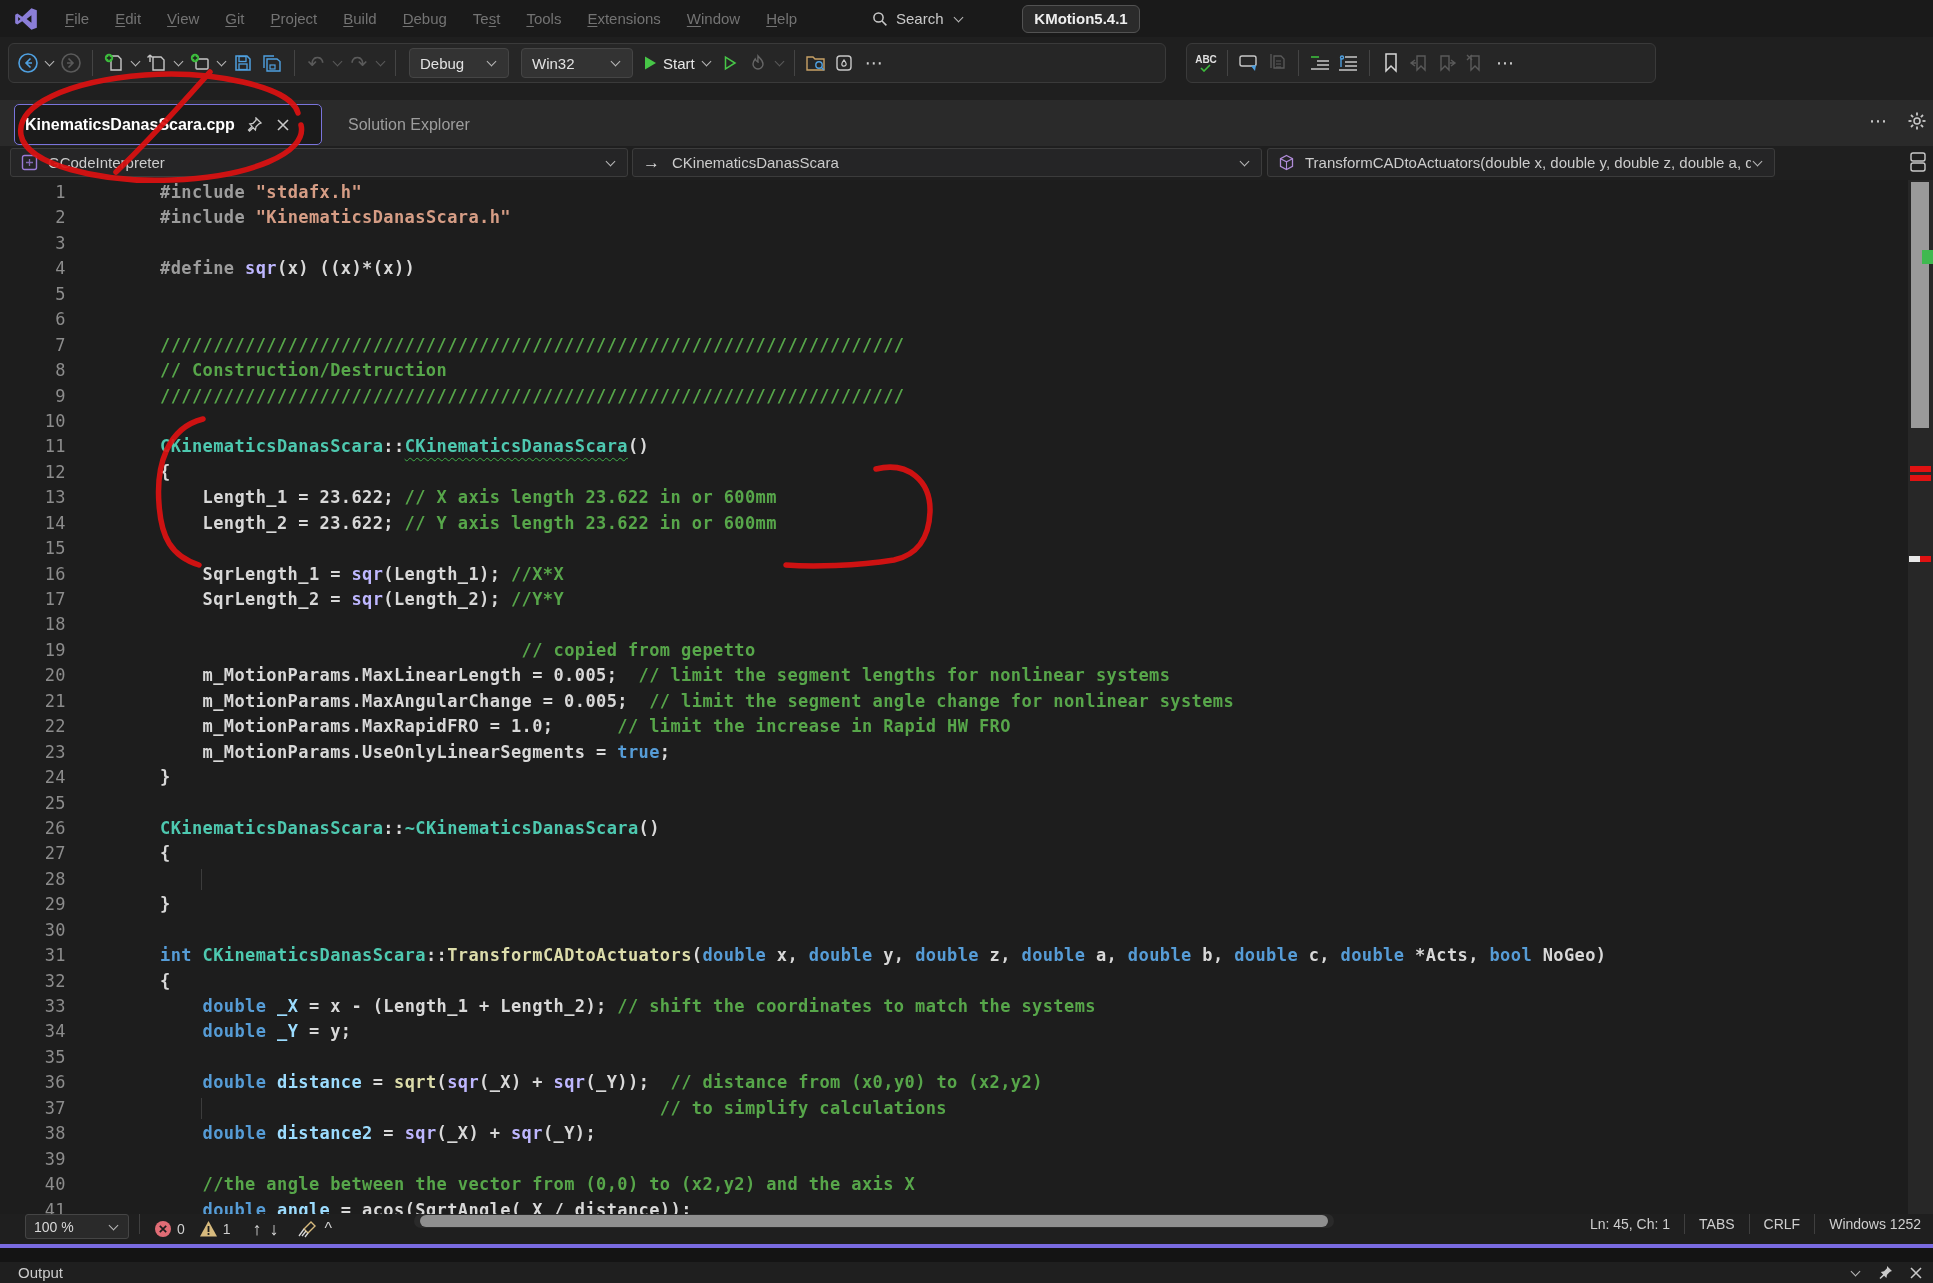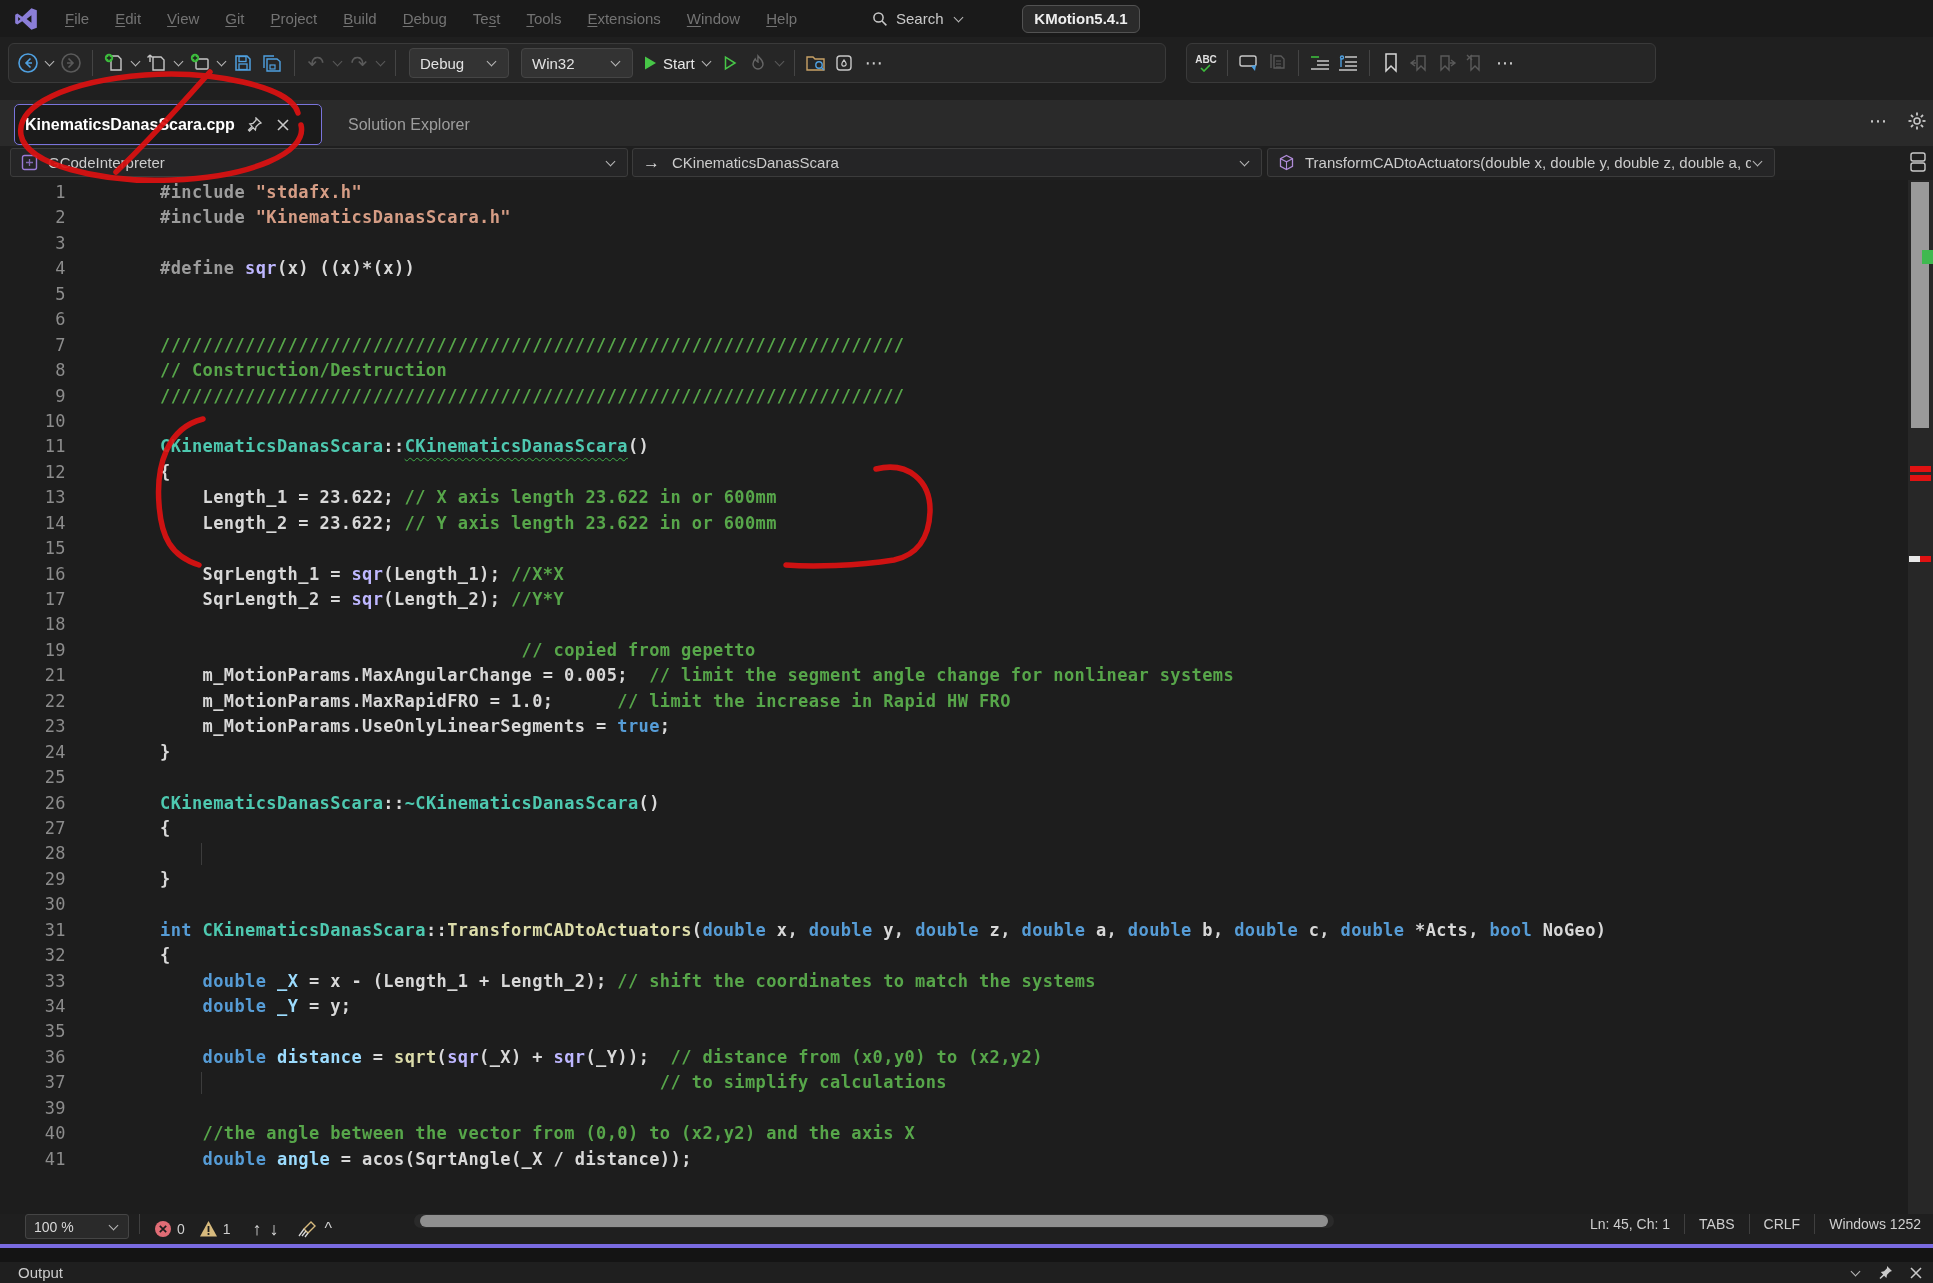--- a/index.html
+++ b/index.html
@@ -371,37 +371,39 @@
       <div class="cl"><span class="ln">10</span><span class="lc"></span></div>
       <div class="cl"><span class="ln">11</span><span class="lc"><span class="tok ty">CKinematicsDanasScara</span><span class="tok t">::</span><span class="tok ty sq">CKinematicsDanasScara</span><span class="tok t">()</span></span></div>
       <div class="cl"><span class="ln">12</span><span class="lc"><span class="tok t">{</span></span></div>
       <div class="cl"><span class="ln">13</span><span class="lc"><span class="tok t">    Length_1 = 23.622; </span><span class="tok c">// X axis length 23.622 in or 600mm</span></span></div>
       <div class="cl"><span class="ln">14</span><span class="lc"><span class="tok t">    Length_2 = 23.622; </span><span class="tok c">// Y axis length 23.622 in or 600mm</span></span></div>
       <div class="cl"><span class="ln">15</span><span class="lc"></span></div>
       <div class="cl"><span class="ln">16</span><span class="lc"><span class="tok t">    SqrLength_1 = </span><span class="tok m">sqr</span><span class="tok t">(Length_1); </span><span class="tok c">//X*X</span></span></div>
       <div class="cl"><span class="ln">17</span><span class="lc"><span class="tok t">    SqrLength_2 = </span><span class="tok m">sqr</span><span class="tok t">(Length_2); </span><span class="tok c">//Y*Y</span></span></div>
       <div class="cl"><span class="ln">18</span><span class="lc"></span></div>
       <div class="cl"><span class="ln">19</span><span class="lc"><span class="tok t">                                  </span><span class="tok c">// copied from gepetto</span></span></div>
+      <div class="cl"><span class="ln">20</span><span class="lc"><span class="tok t">    m_MotionParams.MaxLinearLength = 0.005;  </span><span class="tok c">// limit the segment lengths for nonlinear systems</span></span></div>
       <div class="cl"><span class="ln">21</span><span class="lc"><span class="tok t">    m_MotionParams.MaxAngularChange = 0.005;  </span><span class="tok c">// limit the segment angle change for nonlinear systems</span></span></div>
       <div class="cl"><span class="ln">22</span><span class="lc"><span class="tok t">    m_MotionParams.MaxRapidFRO = 1.0;      </span><span class="tok c">// limit the increase in Rapid HW FRO</span></span></div>
       <div class="cl"><span class="ln">23</span><span class="lc"><span class="tok t">    m_MotionParams.UseOnlyLinearSegments = </span><span class="tok k">true</span><span class="tok t">;</span></span></div>
       <div class="cl"><span class="ln">24</span><span class="lc"><span class="tok t">}</span></span></div>
       <div class="cl"><span class="ln">25</span><span class="lc"></span></div>
       <div class="cl"><span class="ln">26</span><span class="lc"><span class="tok ty">CKinematicsDanasScara</span><span class="tok t">::</span><span class="tok ty">~CKinematicsDanasScara</span><span class="tok t">()</span></span></div>
       <div class="cl"><span class="ln">27</span><span class="lc"><span class="tok t">{</span></span></div>
       <div class="cl"><span class="ln">28</span><span class="lc"><i class="guide" style="left: calc(4ch + 94px);"></i></span></div>
       <div class="cl"><span class="ln">29</span><span class="lc"><span class="tok t">}</span></span></div>
       <div class="cl"><span class="ln">30</span><span class="lc"></span></div>
       <div class="cl"><span class="ln">31</span><span class="lc"><span class="tok k">int</span><span class="tok t"> </span><span class="tok ty">CKinematicsDanasScara</span><span class="tok t">::</span><span class="tok f">TransformCADtoActuators</span><span class="tok t">(</span><span class="tok k">double</span><span class="tok t"> x, </span><span class="tok k">double</span><span class="tok t"> y, </span><span class="tok k">double</span><span class="tok t"> z, </span><span class="tok k">double</span><span class="tok t"> a, </span><span class="tok k">double</span><span class="tok t"> b, </span><span class="tok k">double</span><span class="tok t"> c, </span><span class="tok k">double</span><span class="tok t"> *Acts, </span><span class="tok k">bool</span><span class="tok t"> NoGeo)</span></span></div>
       <div class="cl"><span class="ln">32</span><span class="lc"><span class="tok t">{</span></span></div>
       <div class="cl"><span class="ln">33</span><span class="lc"><span class="tok t">    </span><span class="tok k">double</span><span class="tok t"> </span><span class="tok v">_X</span><span class="tok t"> = x - (Length_1 + Length_2); </span><span class="tok c">// shift the coordinates to match the systems</span></span></div>
       <div class="cl"><span class="ln">34</span><span class="lc"><span class="tok t">    </span><span class="tok k">double</span><span class="tok t"> </span><span class="tok v">_Y</span><span class="tok t"> = y;</span></span></div>
       <div class="cl"><span class="ln">35</span><span class="lc"></span></div>
       <div class="cl"><span class="ln">36</span><span class="lc"><span class="tok t">    </span><span class="tok k">double</span><span class="tok t"> </span><span class="tok v">distance</span><span class="tok t"> = </span><span class="tok f">sqrt</span><span class="tok t">(</span><span class="tok m">sqr</span><span class="tok t">(_X) + </span><span class="tok m">sqr</span><span class="tok t">(_Y));  </span><span class="tok c">// distance from (x0,y0) to (x2,y2)</span></span></div>
       <div class="cl"><span class="ln">37</span><span class="lc"><i class="guide" style="left: calc(4ch + 94px);"></i><span class="tok t">                                               </span><span class="tok c">// to simplify calculations</span></span></div>
+      <div class="cl"><span class="ln">38</span><span class="lc"><span class="tok t">    </span><span class="tok k">double</span><span class="tok t"> </span><span class="tok v">distance2</span><span class="tok t"> = </span><span class="tok m">sqr</span><span class="tok t">(_X) + </span><span class="tok m">sqr</span><span class="tok t">(_Y);</span></span></div>
       <div class="cl"><span class="ln">39</span><span class="lc"></span></div>
       <div class="cl"><span class="ln">40</span><span class="lc"><span class="tok t">    </span><span class="tok c">//the angle between the vector from (0,0) to (x2,y2) and the axis X</span></span></div>
       <div class="cl"><span class="ln">41</span><span class="lc"><span class="tok t">    </span><span class="tok k">double</span><span class="tok t"> </span><span class="tok v">angle</span><span class="tok t"> = acos(SqrtAngle(_X / distance));</span></span></div>
     </div>
 
   <div id="vscroll">
     <div id="vscroll-thumb"></div>
     <div class="mark" style="right:0;top:70px;width:11px;height:14px;background:#3fb950;"></div>
     <div class="mark" style="left:2px;top:286px;width:21px;height:6px;background:#e01212;"></div>
     <div class="mark" style="left:2px;top:295px;width:21px;height:6px;background:#e01212;"></div>

